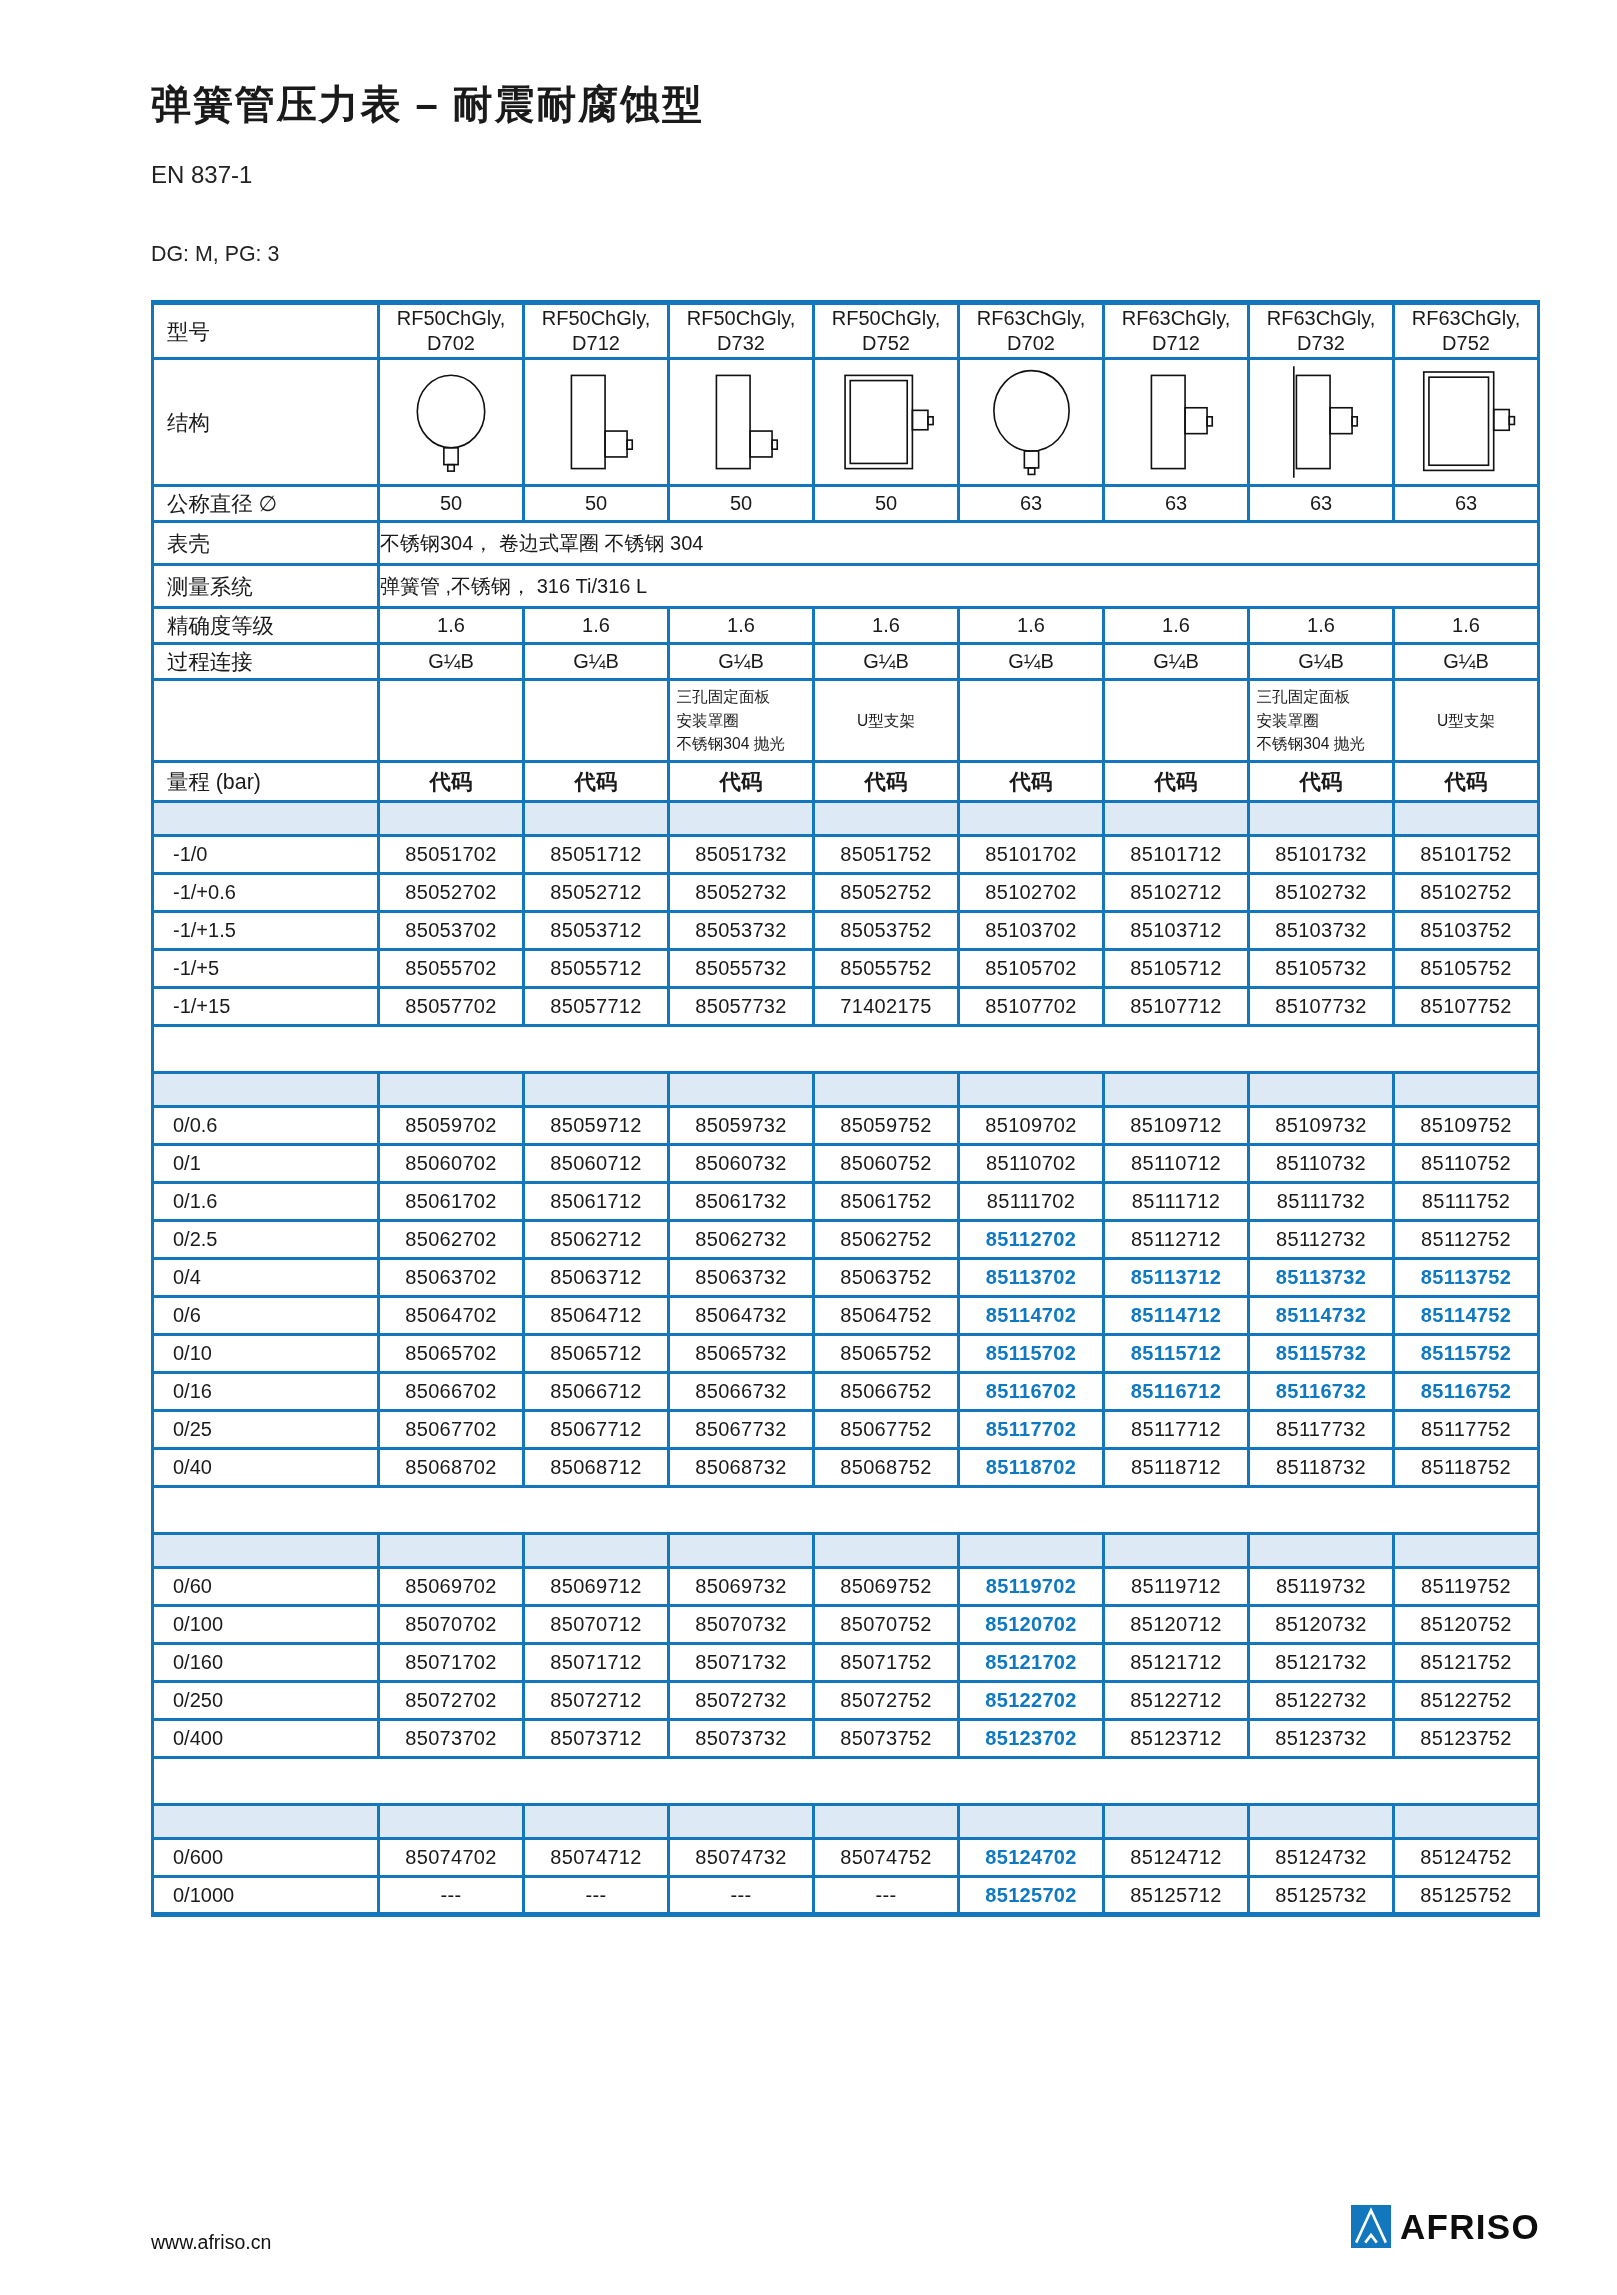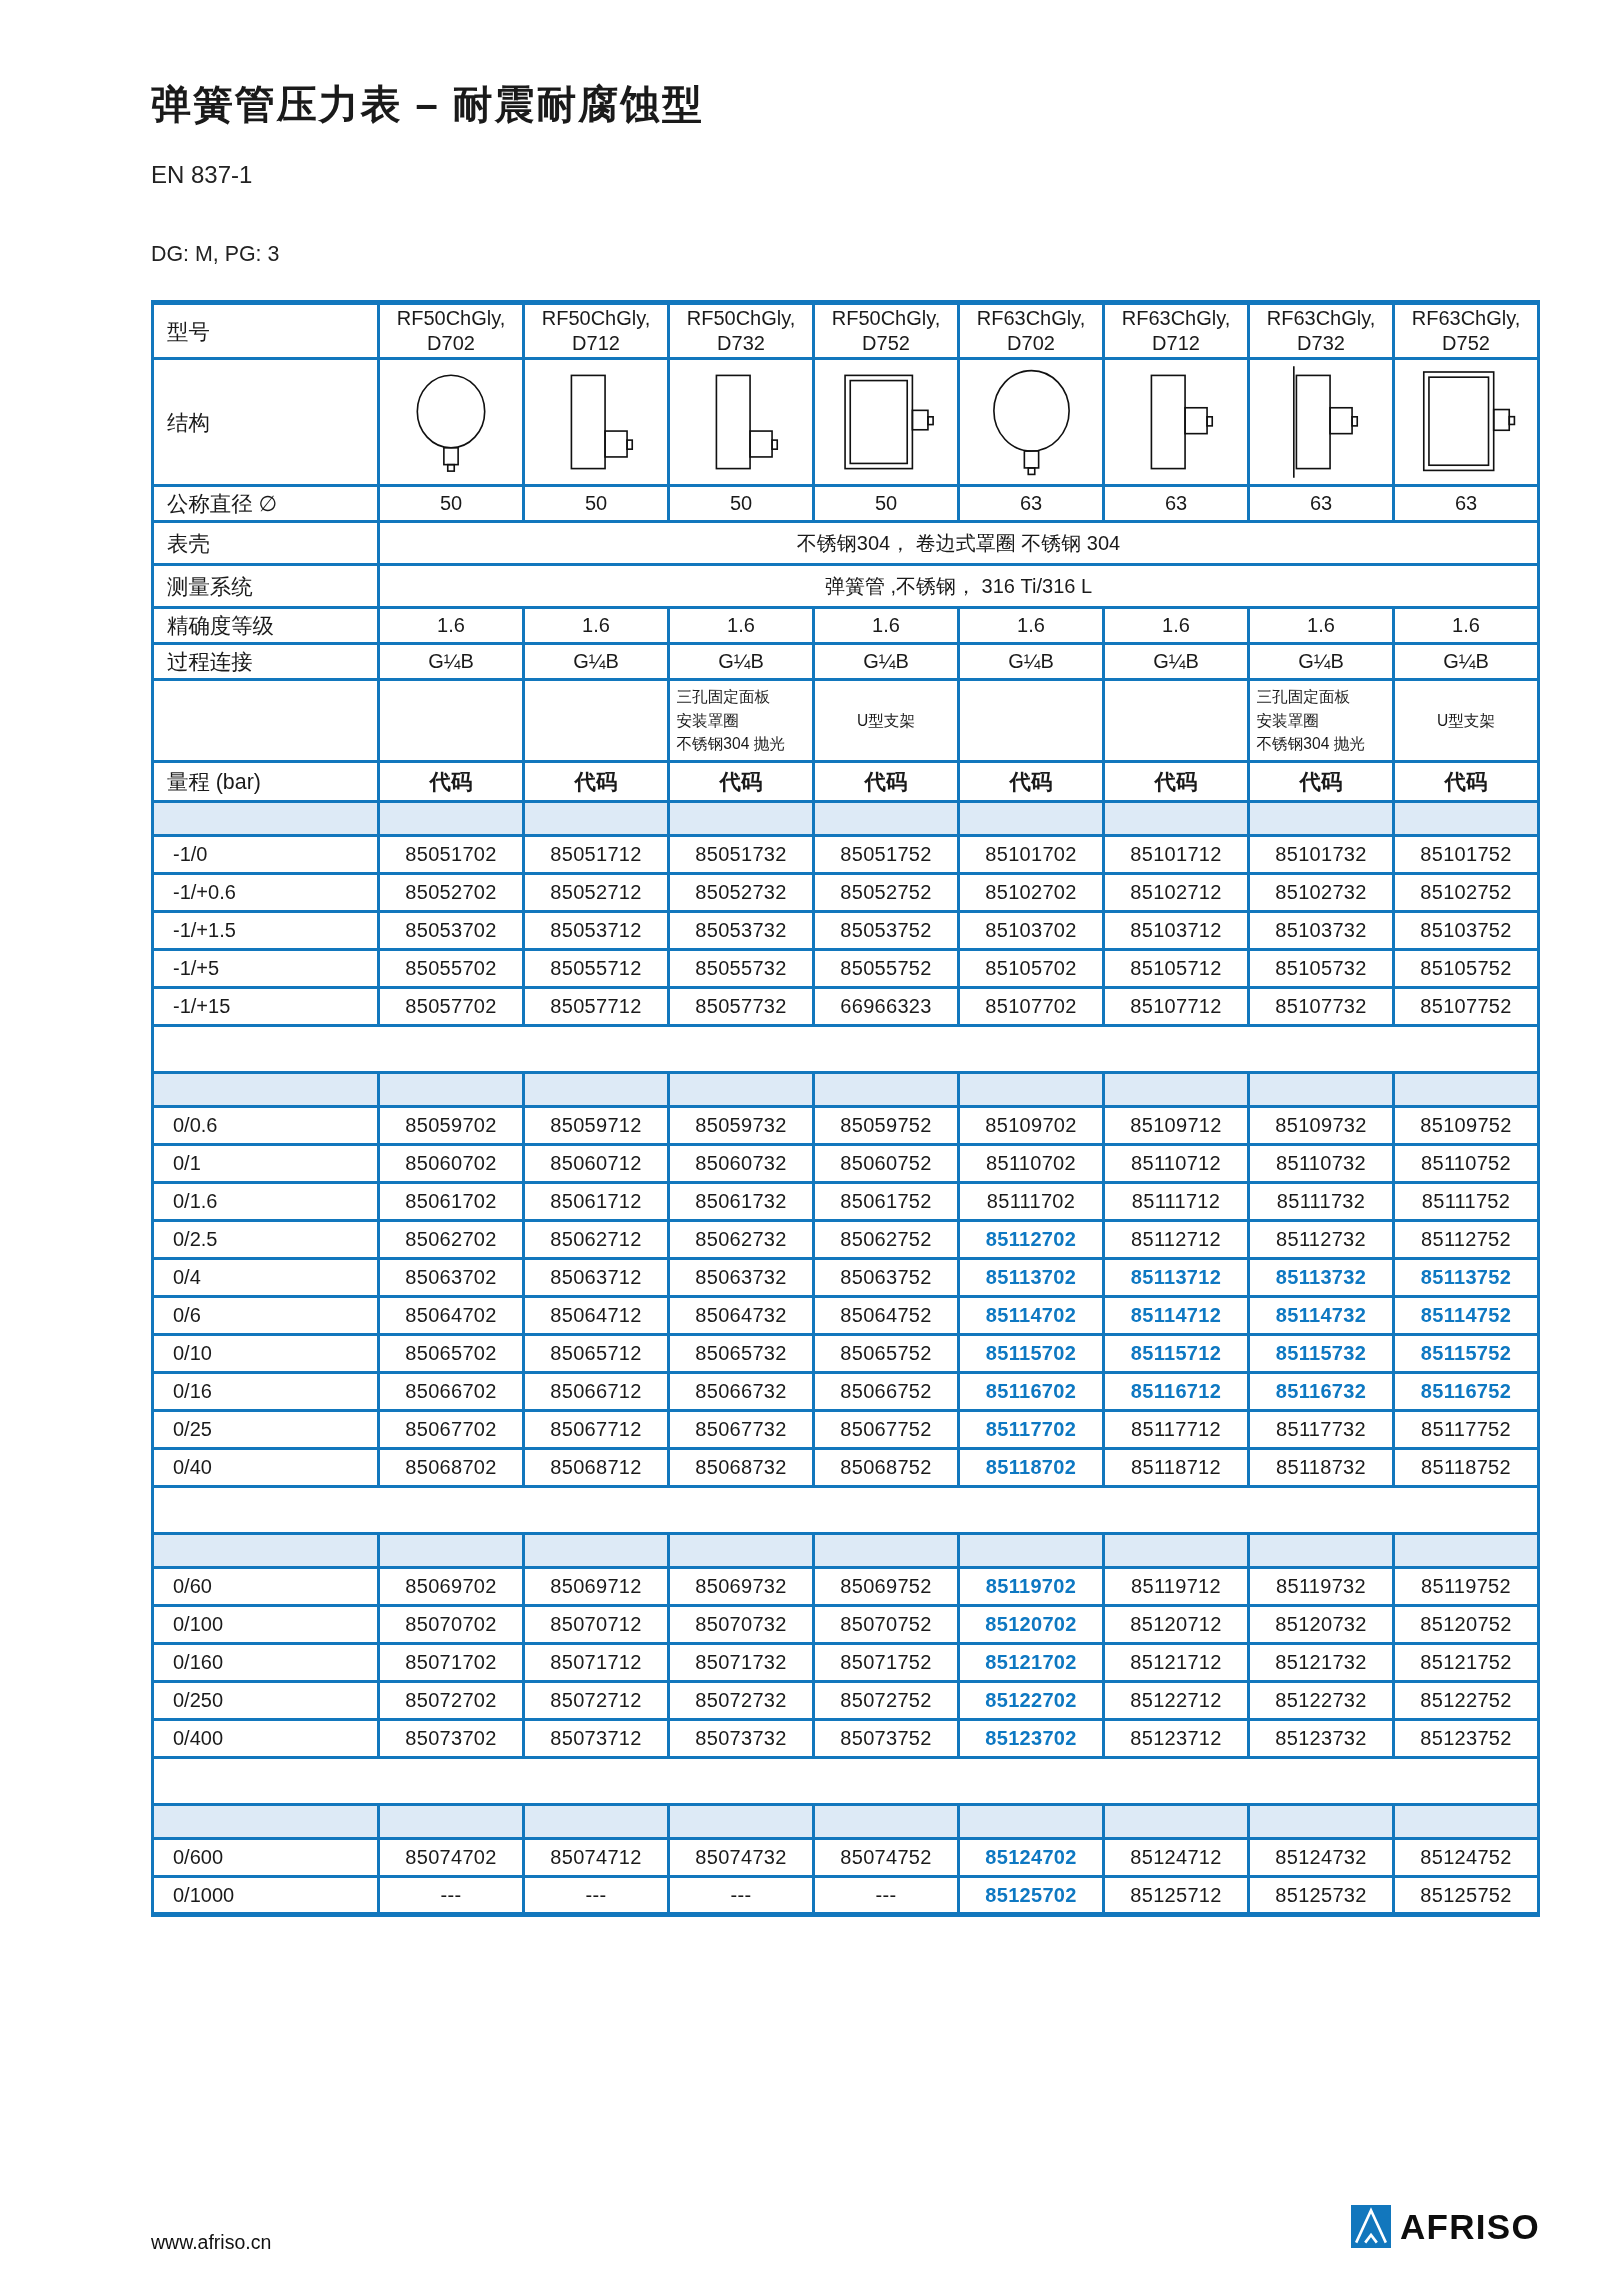--- a/index.html
+++ b/index.html
@@ -44,21 +44,21 @@
     overflow:hidden;
   }
   th.lbl,td.lbl{
     text-align:left;padding-left:13px;font-size:21.4px;
   }
   tr.r-model th{height:56px;}
   tr.r-model .model div{line-height:1.25;font-size:20px;}
   tr.r-struct td{height:127px;}
   tr.r-spec th,tr.r-spec td{height:36px;}
   tr.r-case th,tr.r-case td{height:43px;}
-  td.merged{text-align:center;font-size:20px;}
+  td.merged{text-align:left;font-size:20px;}
   tr.r-notes td{height:82px;}
   td.note{
     font-size:15.6px;line-height:1.5;white-space:pre-line;
     text-align:center;padding:0 6.5px;
   }
   td.note.multi{text-align:left;}
   tr.r-range th,tr.r-range td{height:40px;}
   td.code-h{font-weight:bold;font-size:21.4px;}
   tr.sep td{height:34px;background:var(--fill);}
   tr.gap td{
@@ -309,21 +309,21 @@
         <td class="code-cell">85105702</td>
         <td class="code-cell">85105712</td>
         <td class="code-cell">85105732</td>
         <td class="code-cell">85105752</td>
       </tr>
       <tr class="data">
         <td class="range-cell">-1/+15</td>
         <td class="code-cell">85057702</td>
         <td class="code-cell">85057712</td>
         <td class="code-cell">85057732</td>
-        <td class="code-cell">66966323</td>
+        <td class="code-cell">71402175</td>
         <td class="code-cell">85107702</td>
         <td class="code-cell">85107712</td>
         <td class="code-cell">85107732</td>
         <td class="code-cell">85107752</td>
       </tr>
       <tr class="gap">
         <td colspan="9"></td>
       </tr>
       <tr class="sep">
         <td></td>

